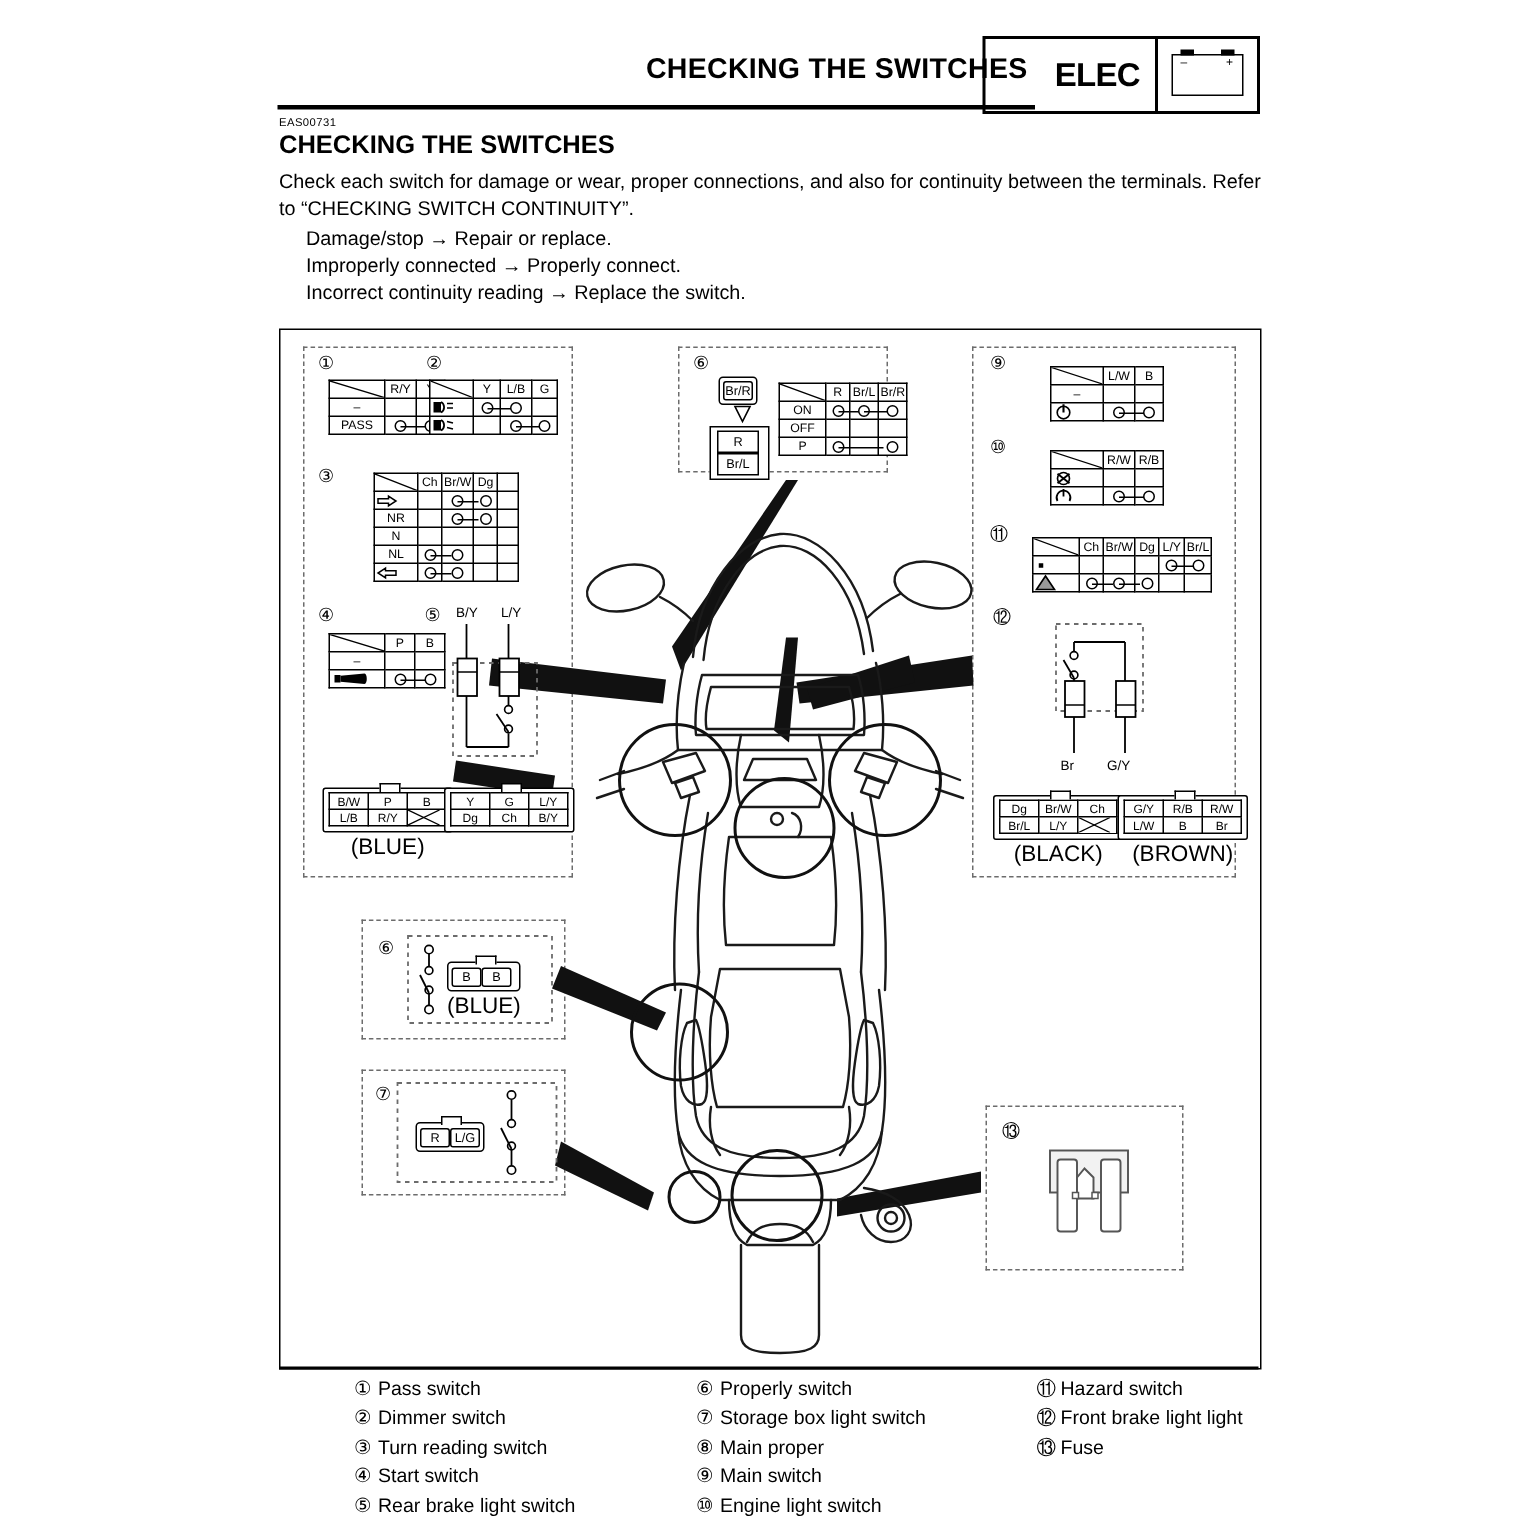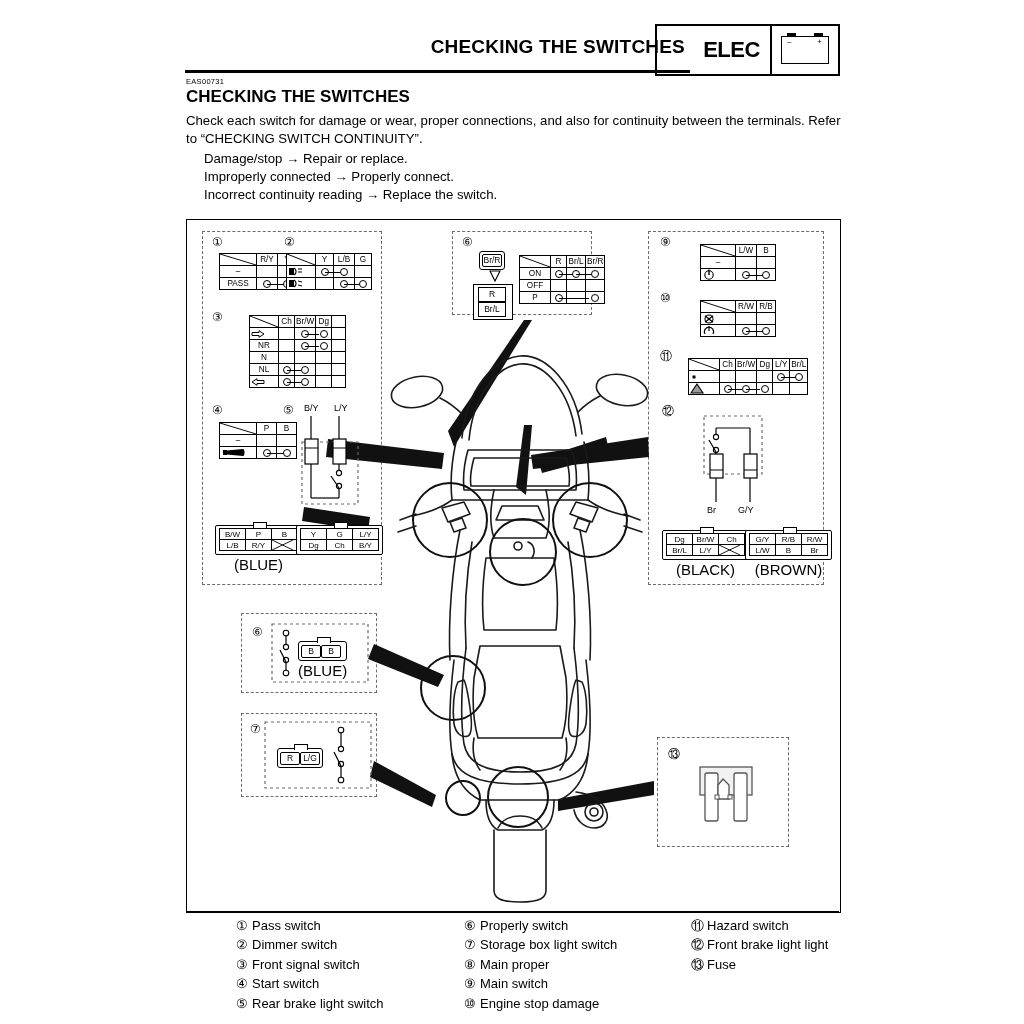--- a/index.html
+++ b/index.html
@@ -686,30 +686,30 @@
     <circle cx="63" cy="358" r="32" stroke="#111" stroke-width="2" fill="none"></circle>
     <circle cx="73" cy="468" r="17" stroke="#111" stroke-width="2" fill="none"></circle>
     <circle cx="128" cy="467" r="30" stroke="#111" stroke-width="2" fill="none"></circle>
   </svg>
 
   <div class="legend-rule"></div>
   <div class="legend">
     <div class="lgcol" style="left:0px">
       <div class="lgrow"><span class="cnum">①</span><span>Pass switch</span></div>
       <div class="lgrow"><span class="cnum">②</span><span>Dimmer switch</span></div>
-      <div class="lgrow"><span class="cnum">③</span><span>Front signal switch</span></div>
+      <div class="lgrow"><span class="cnum">③</span><span>Turn reading switch</span></div>
       <div class="lgrow"><span class="cnum">④</span><span>Start switch</span></div>
       <div class="lgrow"><span class="cnum">⑤</span><span>Rear brake light switch</span></div>
     </div>
     <div class="lgcol" style="left:228px">
       <div class="lgrow"><span class="cnum">⑥</span><span>Properly switch</span></div>
       <div class="lgrow"><span class="cnum">⑦</span><span>Storage box light switch</span></div>
       <div class="lgrow"><span class="cnum">⑧</span><span>Main proper</span></div>
       <div class="lgrow"><span class="cnum">⑨</span><span>Main switch</span></div>
-      <div class="lgrow"><span class="cnum">⑩</span><span>Engine stop damage</span></div>
+      <div class="lgrow"><span class="cnum">⑩</span><span>Engine light switch</span></div>
     </div>
     <div class="lgcol" style="left:455px">
       <div class="lgrow"><span class="cnum">⑪</span><span>Hazard switch</span></div>
       <div class="lgrow"><span class="cnum">⑫</span><span>Front brake light light</span></div>
       <div class="lgrow"><span class="cnum">⑬</span><span>Fuse</span></div>
     </div>
   </div>
 
 </div>
 

